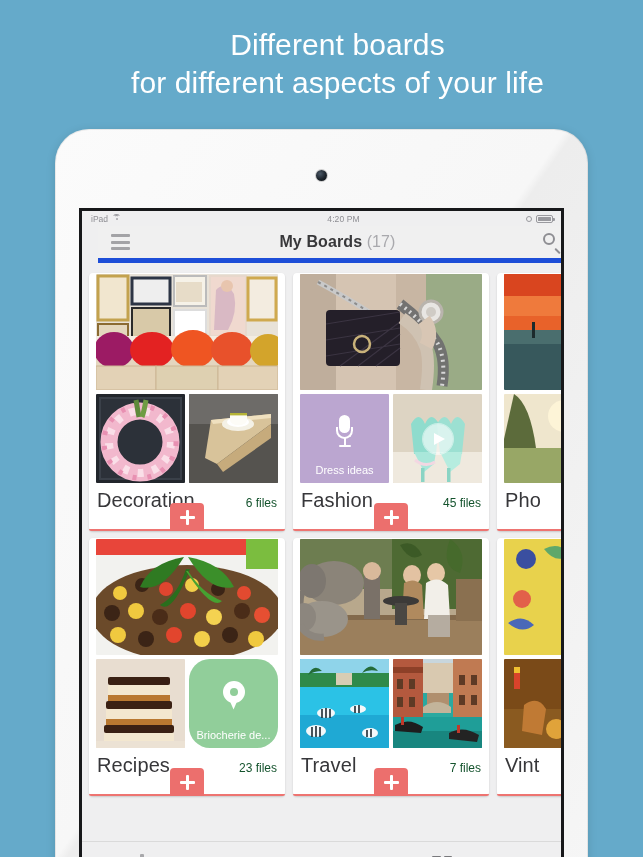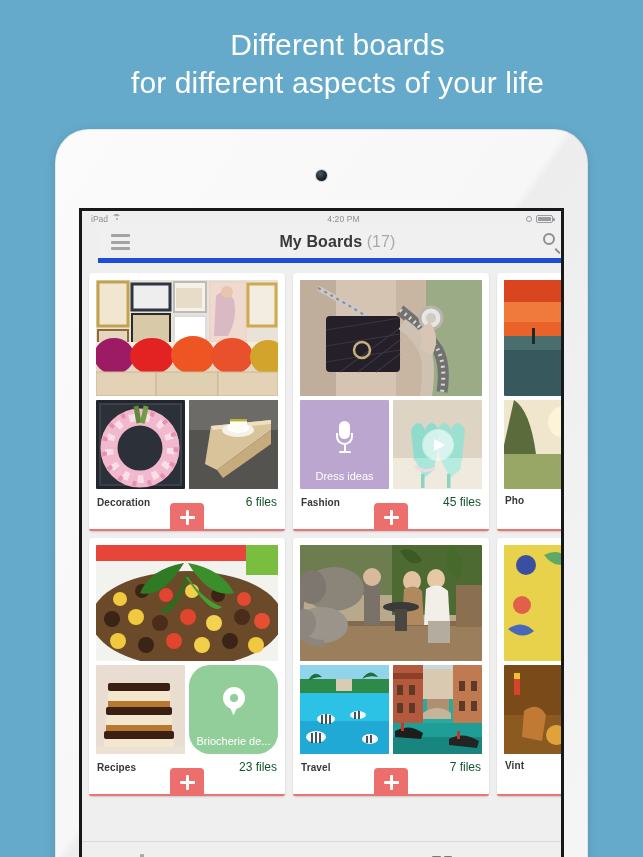--- a/index.html
+++ b/index.html
@@ -110,35 +110,35 @@
   
   .boards {
     position:relative; width:100%; height:575px;
     padding:10px 0 0 7px; overflow:hidden;
   }
   .board-row { display:flex; gap:8px; margin-bottom:7px; }
   .card {
     width:196px; flex:0 0 196px;
     background:#ffffff; border-radius:4px;
     box-shadow:0 1px 2px rgba(0,0,0,.16);
-    position:relative; padding:7px 7px 0 7px;
+    position:relative; padding:1px 7px 0 7px;
     height:258px;
   }
   .card.partial { flex:0 0 196px; }
   .card-hero {
     width:182px; height:116px; border-radius:1px;
     overflow:hidden; position:relative;
   }
   .card-sub { display:flex; gap:4px; margin-top:4px; }
   .card-sub .tile { width:89px; height:89px; border-radius:1px; overflow:hidden; position:relative; }
   .card-foot {
     display:flex; align-items:baseline; justify-content:space-between;
     padding:6px 1px 0 1px;
   }
-  .card-name { font-size:10px; color:#37373a; font-weight:700; letter-spacing:.1px; }
+  .card-name { font-size:20px; color:#37373a; font-weight:400; letter-spacing:.1px; }
   .card-count { font-size:12px; color:#14532d; }
   .card-rule {
     position:absolute; left:0; right:0; bottom:0; height:2px; background:#ee7471;
     border-radius:0 0 4px 4px;
   }
   .add-tab {
     position:absolute; left:50%; bottom:0px; margin-left:-17px;
     width:34px; height:28px; background:#ec6f6d;
     border-radius:4px 4px 0 0; cursor:pointer;
   }

